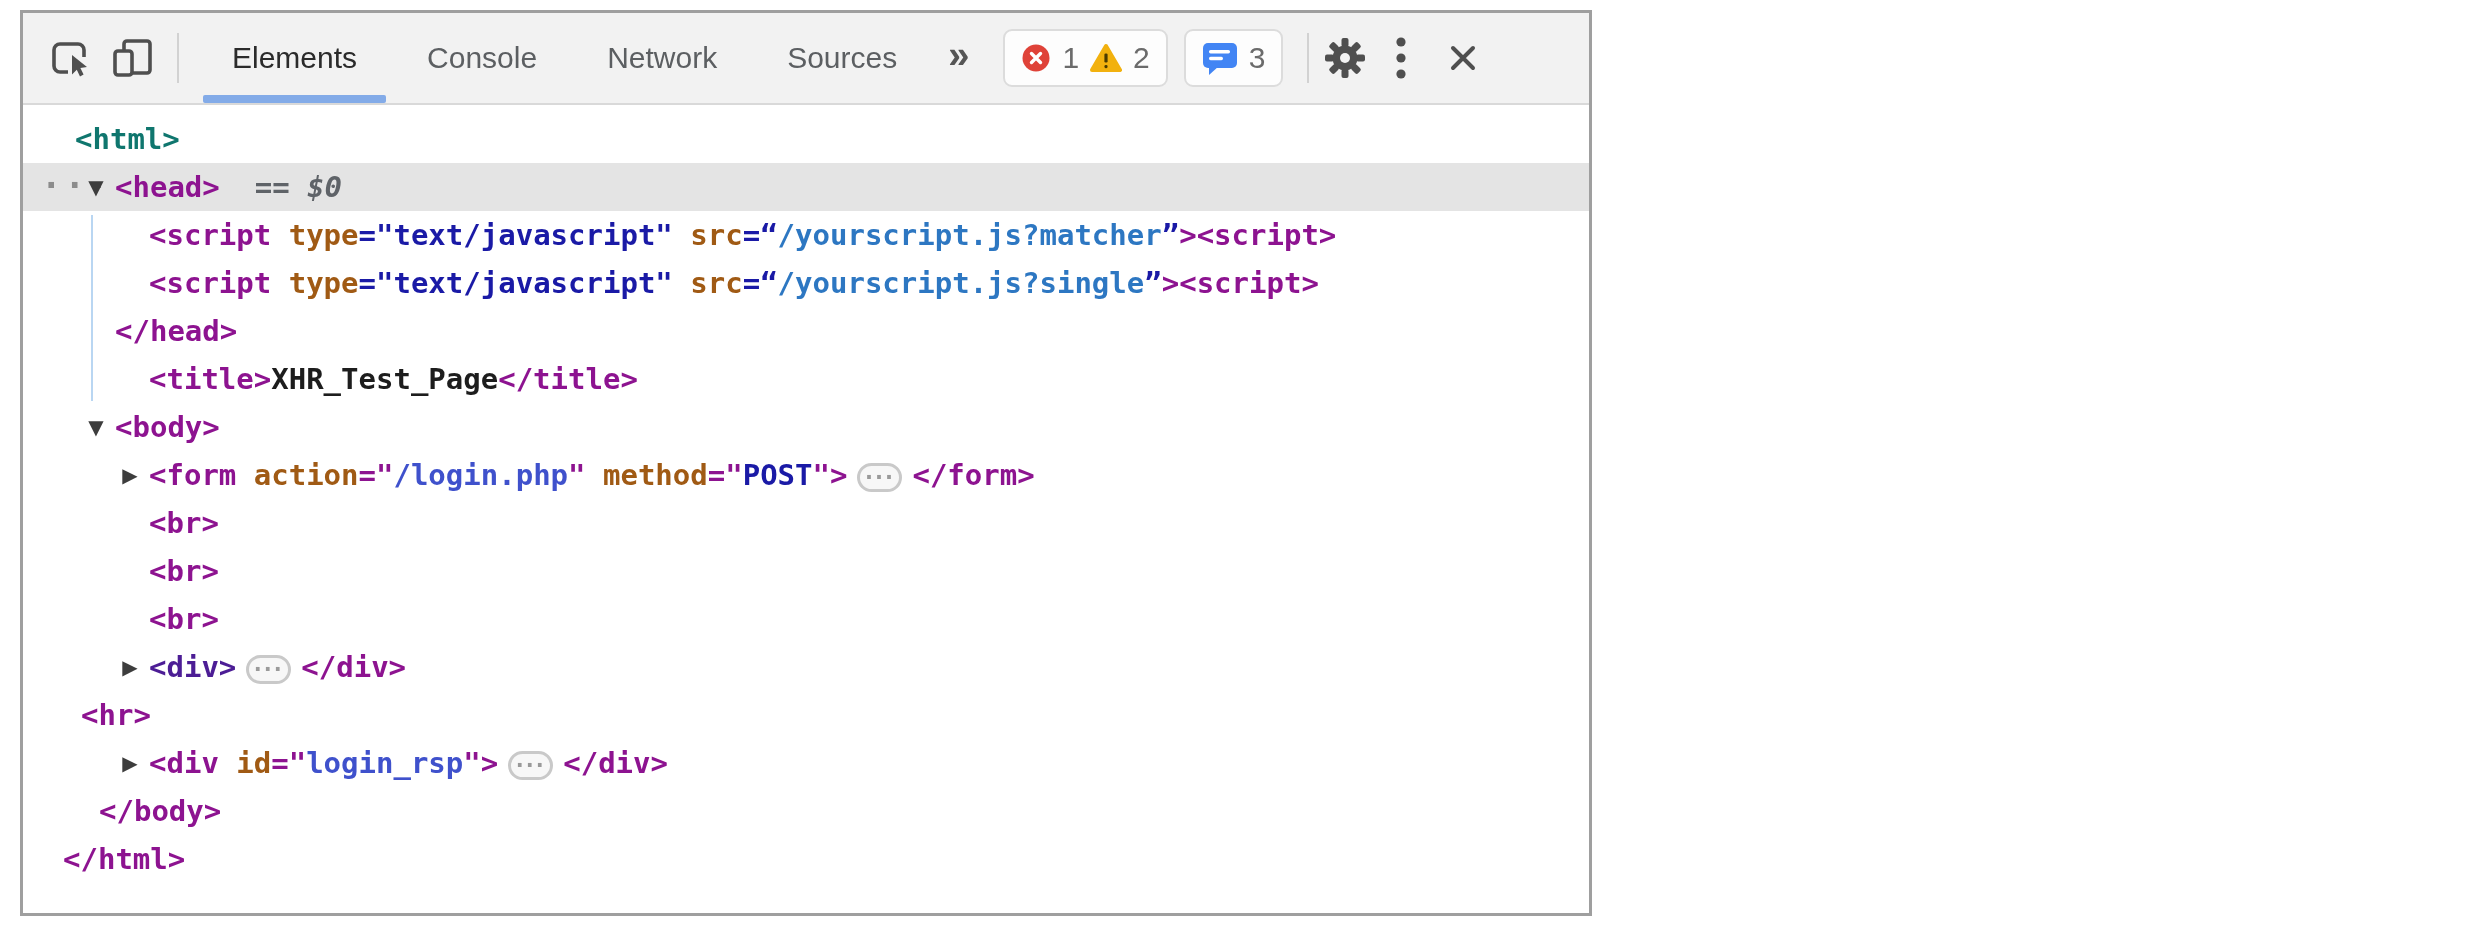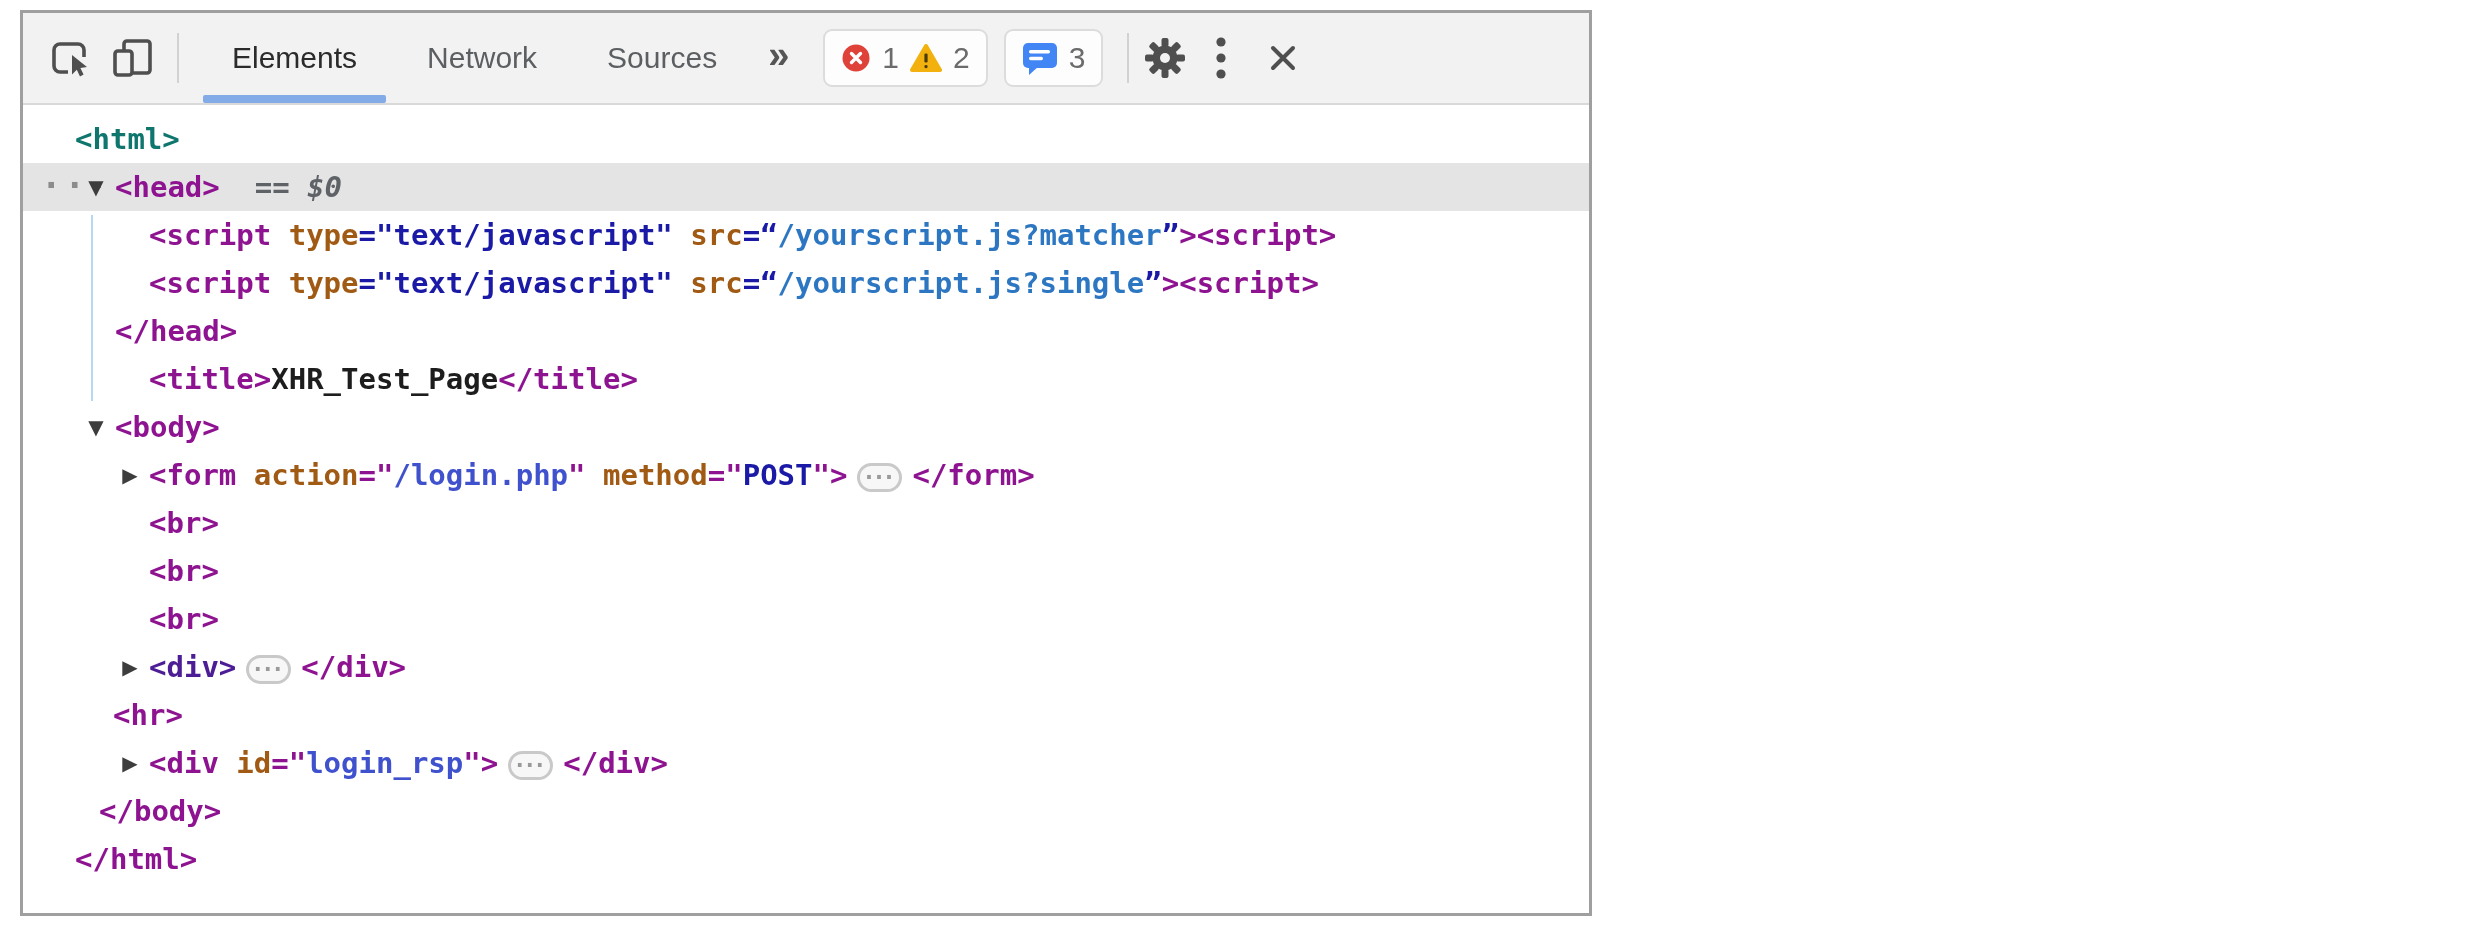--- a/index.html
+++ b/index.html
@@ -98,20 +98,23 @@
         <rect class="st" x="7" y="15" width="17" height="24" rx="3" fill="#f2f2f2" stroke-width="3.6"></rect>
       </svg>
     </button>
 
     <div class="sep"></div>
 
     <div class="tabs">
         <div class="tab active">
           <span>Elements</span>
           <div class="underline"></div>
+        </div>
+        <div class="tab">
+          <span>Console</span>
         </div>
         <div class="tab">
           <span>Network</span>
         </div>
         <div class="tab">
           <span>Sources</span>
         </div>
       </div>
 
     <div class="more">
@@ -185,19 +188,19 @@
         <div class="row" style="padding-left: 126px;"><span style="color: rgb(141, 19, 144);">&lt;script </span><span style="color: rgb(160, 90, 20);">type</span><span style="color: rgb(26, 26, 166);">="text/javascript"</span><span style="color: rgb(34, 34, 34);"> </span><span style="color: rgb(160, 90, 20);">src</span><span style="color: rgb(26, 26, 166);">=“</span><span style="color: rgb(45, 119, 194);">/yourscript.js?matcher</span><span style="color: rgb(26, 26, 166);">”</span><span style="color: rgb(141, 19, 144);">&gt;&lt;script&gt;</span></div>
         <div class="row" style="padding-left: 126px;"><span style="color: rgb(141, 19, 144);">&lt;script </span><span style="color: rgb(160, 90, 20);">type</span><span style="color: rgb(26, 26, 166);">="text/javascript"</span><span style="color: rgb(34, 34, 34);"> </span><span style="color: rgb(160, 90, 20);">src</span><span style="color: rgb(26, 26, 166);">=“</span><span style="color: rgb(45, 119, 194);">/yourscript.js?single</span><span style="color: rgb(26, 26, 166);">”</span><span style="color: rgb(141, 19, 144);">&gt;&lt;script&gt;</span></div>
         <div class="row" style="padding-left: 92px;"><span style="color: rgb(141, 19, 144);">&lt;/head&gt;</span></div>
         <div class="row" style="padding-left: 126px;"><span style="color: rgb(141, 19, 144);">&lt;title&gt;</span><span style="color: rgb(29, 29, 29);">XHR_Test_Page</span><span style="color: rgb(141, 19, 144);">&lt;/title&gt;</span></div>
         <div class="row" style="padding-left: 92px;"><span class="arrow" style="left: 58px;">▼</span><span style="color: rgb(141, 19, 144);">&lt;body&gt;</span></div>
         <div class="row" style="padding-left: 126px;"><span class="arrow" style="left: 92px;">▶</span><span style="color: rgb(141, 19, 144);">&lt;form </span><span style="color: rgb(160, 90, 20);">action</span><span style="color: rgb(141, 19, 144);">="</span><span style="color: rgb(63, 81, 204);">/login.php</span><span style="color: rgb(141, 19, 144);">" </span><span style="color: rgb(160, 90, 20);">method</span><span style="color: rgb(141, 19, 144);">="</span><span style="color: rgb(26, 26, 166);">POST</span><span style="color: rgb(141, 19, 144);">"&gt;</span><span class="pill">···</span><span style="color: rgb(141, 19, 144);">&lt;/form&gt;</span></div>
         <div class="row" style="padding-left: 126px;"><span style="color: rgb(141, 19, 144);">&lt;br&gt;</span></div>
         <div class="row" style="padding-left: 126px;"><span style="color: rgb(141, 19, 144);">&lt;br&gt;</span></div>
         <div class="row" style="padding-left: 126px;"><span style="color: rgb(141, 19, 144);">&lt;br&gt;</span></div>
         <div class="row" style="padding-left: 126px;"><span class="arrow" style="left: 92px;">▶</span><span style="color: #4c1d95;">&lt;div&gt;</span><span class="pill">···</span><span style="color: rgb(141, 19, 144);">&lt;/div&gt;</span></div>
-        <div class="row" style="padding-left: 90px;"><span style="color: rgb(141, 19, 144);">&lt;hr&gt;</span></div>
+        <div class="row" style="padding-left: 58px;"><span style="color: rgb(141, 19, 144);">&lt;hr&gt;</span></div>
         <div class="row" style="padding-left: 126px;"><span class="arrow" style="left: 92px;">▶</span><span style="color: rgb(141, 19, 144);">&lt;div </span><span style="color: rgb(160, 90, 20);">id</span><span style="color: rgb(141, 19, 144);">="</span><span style="color: rgb(63, 81, 204);">login_rsp</span><span style="color: rgb(141, 19, 144);">"&gt;</span><span class="pill">···</span><span style="color: rgb(141, 19, 144);">&lt;/div&gt;</span></div>
         <div class="row" style="padding-left: 76px;"><span style="color: rgb(141, 19, 144);">&lt;/body&gt;</span></div>
-        <div class="row" style="padding-left: 52px;"><span style="color: rgb(141, 19, 144);">&lt;/html&gt;</span></div>
+        <div class="row" style="padding-left: 40px;"><span style="color: rgb(141, 19, 144);">&lt;/html&gt;</span></div>
       </div>
   </div>
 </div>
 
 </body></html>

